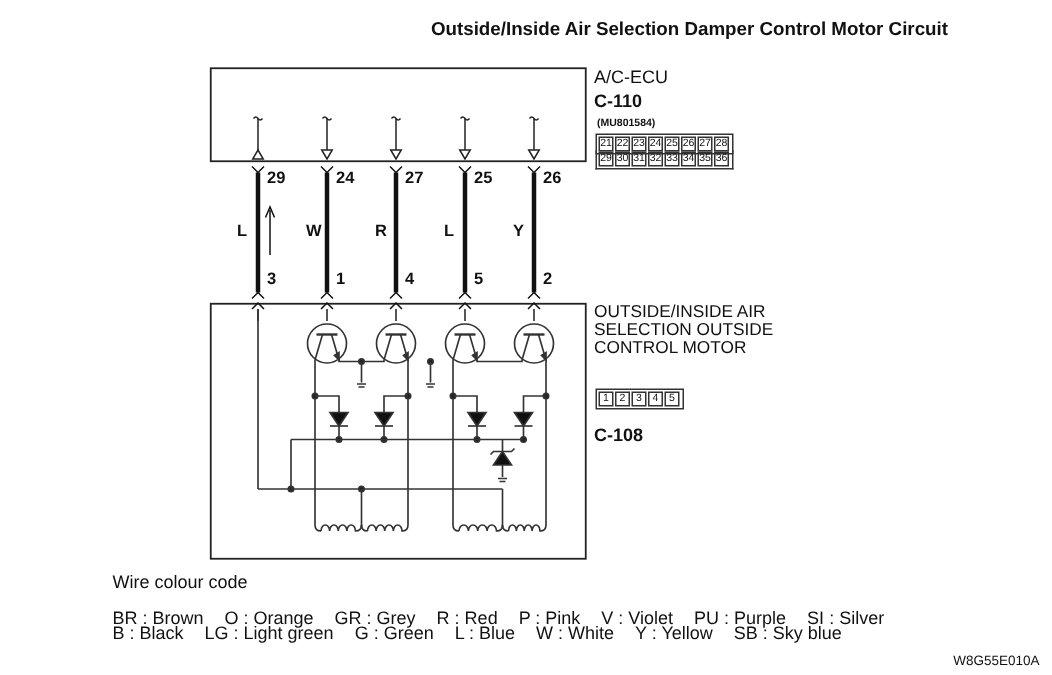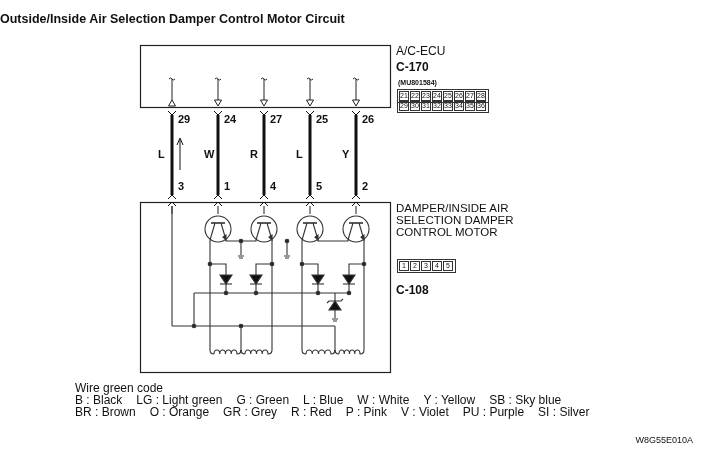--- a/index.html
+++ b/index.html
@@ -1,27 +1,27 @@
 <!DOCTYPE html>
 <html><head>
   <meta charset="utf-8">
   <style>
     html, body { margin: 0; padding: 0; background: #ffffff; }
     body { width: 701px; height: 450px; position: relative; overflow: hidden; font-family: "Liberation Sans", sans-serif; color: #111; }
-    #title { position: absolute; left: 0; width: 632px; top: 12px; text-align: left; font-weight: bold; font-size: 12.5px; }
+    #title { position: absolute; left: 0; width: 632px; top: 12px; text-align: right; font-weight: bold; font-size: 12.5px; }
     svg#diagram { position: absolute; left: 0; top: 0; }
     .lbl { position: absolute; font-size: 12px; line-height: 13px; }
     #ecu-title { left: 396px; top: 45px; font-size: 12px; }
     #ecu-conn { left: 396px; top: 61px; font-size: 12px; font-weight: bold; }
     #ecu-part { left: 398px; top: 76px; font-size: 7px; font-weight: bold; }
     #motor-title { left: 396px; top: 202px; font-size: 11.5px; line-height: 12px; width: 170px; }
     #motor-conn { left: 396px; top: 242px; font-size: 12px; font-weight: bold; margin-top: 42px; }
     .legend { position: absolute; left: 75px; font-size: 12px; line-height: 13px; white-space: pre; }
     #legend-title { top: 382px; }
-    #legend-row1 { top: 394px; }
+    #legend-row1 { top: 416px; }
     #legend-row2 { top: 406px; }
     #figure-id { position: absolute; right: 8px; top: 435px; font-size: 9px; font-weight: normal; }
     .pin { position: absolute; font-size: 11px; font-weight: bold; }
     .wc { position: absolute; font-size: 11px; font-weight: bold; }
     .cellbox { position: absolute; display: flex; border: 1px solid #333; padding: 1px; }
     .cell { width: 8px; height: 8px; border: 1px solid #333; font-size: 7px; line-height: 8px; text-align: center; margin-right: 1px; }
   </style>
 </head>
 <body>
 
@@ -149,21 +149,21 @@
       <line x1="241" y1="326" x2="241" y2="352"></line>
       <line x1="335" y1="326" x2="335" y2="352"></line>
       <path d="M210 350 q0 4 4 4 m0 0 a2.875 4 0 1 1 5.75 0 m0 0 a2.875 4 0 1 1 5.75 0 m0 0 a2.875 4 0 1 1 5.75 0 m0 0 a2.875 4 0 1 1 5.75 0 q4 0 4 -4"></path>
       <path d="M241 350 q0 4 4 4 m0 0 a2.875 4 0 1 1 5.75 0 m0 0 a2.875 4 0 1 1 5.75 0 m0 0 a2.875 4 0 1 1 5.75 0 m0 0 a2.875 4 0 1 1 5.75 0 q4 0 4 -4"></path>
       <path d="M302 350 q0 4 4 4 m0 0 a3.125 4 0 1 1 6.25 0 m0 0 a3.125 4 0 1 1 6.25 0 m0 0 a3.125 4 0 1 1 6.25 0 m0 0 a3.125 4 0 1 1 6.25 0 q4 0 4 -4"></path>
       <path d="M335 350 q0 4 4 4 m0 0 a2.625 4 0 1 1 5.25 0 m0 0 a2.625 4 0 1 1 5.25 0 m0 0 a2.625 4 0 1 1 5.25 0 m0 0 a2.625 4 0 1 1 5.25 0 q4 0 4 -4"></path>
     </g>
 </svg>
 
 <div class="lbl" id="ecu-title">A/C-ECU</div>
-<div class="lbl" id="ecu-conn">C-170</div>
+<div class="lbl" id="ecu-conn">C-110</div>
 <div class="lbl" id="ecu-part">(MU801584)</div>
 <div class="cellbox" id="ecu-cells-1" style="left:397px; top:89px;">
     <div class="cell">21</div>
     <div class="cell">22</div>
     <div class="cell">23</div>
     <div class="cell">24</div>
     <div class="cell">25</div>
     <div class="cell">26</div>
     <div class="cell">27</div>
     <div class="cell">28</div>
@@ -172,21 +172,21 @@
     <div class="cell">29</div>
     <div class="cell">30</div>
     <div class="cell">31</div>
     <div class="cell">32</div>
     <div class="cell">33</div>
     <div class="cell">34</div>
     <div class="cell">35</div>
     <div class="cell">36</div>
   </div>
 
-<div class="lbl" id="motor-title">DAMPER/INSIDE AIR SELECTION DAMPER CONTROL MOTOR</div>
+<div class="lbl" id="motor-title">OUTSIDE/INSIDE AIR SELECTION OUTSIDE CONTROL MOTOR</div>
 <div class="lbl" id="motor-conn">C-108</div>
 <div class="cellbox" id="motor-cells" style="left:397px; top:259px;">
     <div class="cell">1</div>
     <div class="cell">2</div>
     <div class="cell">3</div>
     <div class="cell">4</div>
     <div class="cell">5</div>
   </div>
 
 <div id="pin-labels">
@@ -200,17 +200,17 @@
     <div class="pin" style="left: 270px; top: 180px;">4</div>
     <div class="wc" style="left: 250px; top: 148px;">R</div>
     <div class="pin" style="left: 316px; top: 113px;">25</div>
     <div class="pin" style="left: 316px; top: 180px;">5</div>
     <div class="wc" style="left: 296px; top: 148px;">L</div>
     <div class="pin" style="left: 362px; top: 113px;">26</div>
     <div class="pin" style="left: 362px; top: 180px;">2</div>
     <div class="wc" style="left: 342px; top: 148px;">Y</div>
   </div>
 
-<div class="legend" id="legend-title">Wire green code</div>
+<div class="legend" id="legend-title">Wire colour code</div>
 <div class="legend" id="legend-row1"><span style="margin-right: 14px;">B : Black</span><span style="margin-right: 14px;">LG : Light green</span><span style="margin-right: 14px;">G : Green</span><span style="margin-right: 14px;">L : Blue</span><span style="margin-right: 14px;">W : White</span><span style="margin-right: 14px;">Y : Yellow</span><span style="margin-right: 14px;">SB : Sky blue</span></div>
 <div class="legend" id="legend-row2"><span style="margin-right: 14px;">BR : Brown</span><span style="margin-right: 14px;">O : Orange</span><span style="margin-right: 14px;">GR : Grey</span><span style="margin-right: 14px;">R : Red</span><span style="margin-right: 14px;">P : Pink</span><span style="margin-right: 14px;">V : Violet</span><span style="margin-right: 14px;">PU : Purple</span><span style="margin-right: 14px;">SI : Silver</span></div>
 
 <div id="figure-id">W8G55E010A</div>
 
 </body></html>

